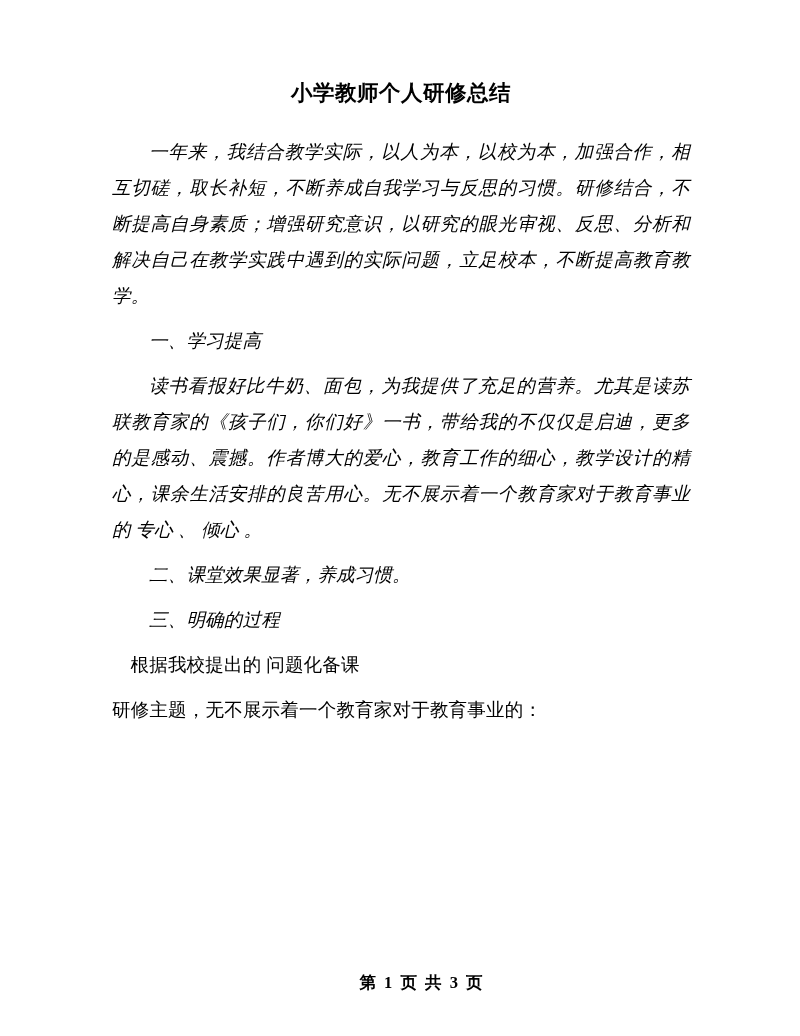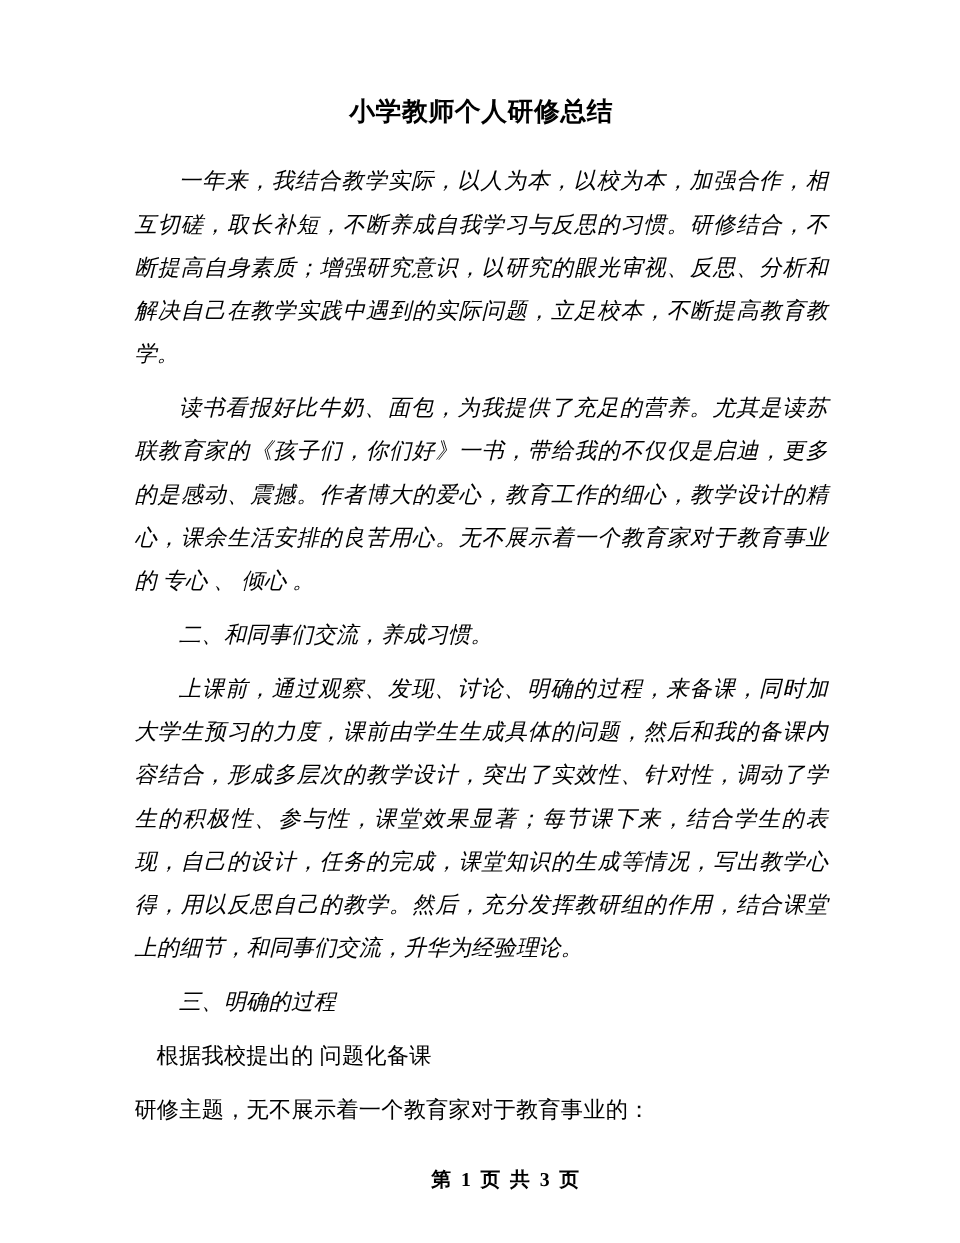--- a/index.html
+++ b/index.html
@@ -64,23 +64,23 @@
   }
 </style>
 </head>
 <body>
 
 <div class="page">
 
   <h1 class="doc-title">小学教师个人研修总结</h1>
 
   <p class="para indent-2">一年来，我结合教学实际，以人为本，以校为本，加强合作，相互切磋，取长补短，不断养成自我学习与反思的习惯。研修结合，不断提高自身素质；增强研究意识，以研究的眼光审视、反思、分析和解决自己在教学实践中遇到的实际问题，立足校本，不断提高教育教学。</p>
+  <p class="para indent-2">一、学习提高</p>
   <p class="para indent-2">读书看报好比牛奶、面包，为我提供了充足的营养。尤其是读苏联教育家的《孩子们，你们好》一书，带给我的不仅仅是启迪，更多的是感动、震撼。作者博大的爱心，教育工作的细心，教学设计的精心，课余生活安排的良苦用心。无不展示着一个教育家对于教育事业的 专心 、 倾心 。</p>
-  <p class="para indent-2">二、和同事们交流，养成习惯。</p>
-  <p class="para indent-2">上课前，通过观察、发现、讨论、明确的过程，来备课，同时加大学生预习的力度，课前由学生生成具体的问题，然后和我的备课内容结合，形成多层次的教学设计，突出了实效性、针对性，调动了学生的积极性、参与性，课堂效果显著；每节课下来，结合学生的表现，自己的设计，任务的完成，课堂知识的生成等情况，写出教学心得，用以反思自己的教学。然后，充分发挥教研组的作用，结合课堂上的细节，和同事们交流，升华为经验理论。</p>
+  <p class="para indent-2">二、课堂效果显著，养成习惯。</p>
   <p class="para indent-2">三、明确的过程</p>
   <p class="para indent-1">根据我校提出的 问题化备课</p>
   <p class="para no-indent">研修主题，无不展示着一个教育家对于教育事业的：</p>
 
   <div class="footer">
     <span>第</span>
     <span class="num">1</span>
     <span>页 共</span>
     <span class="num">3</span>
     <span>页</span>

